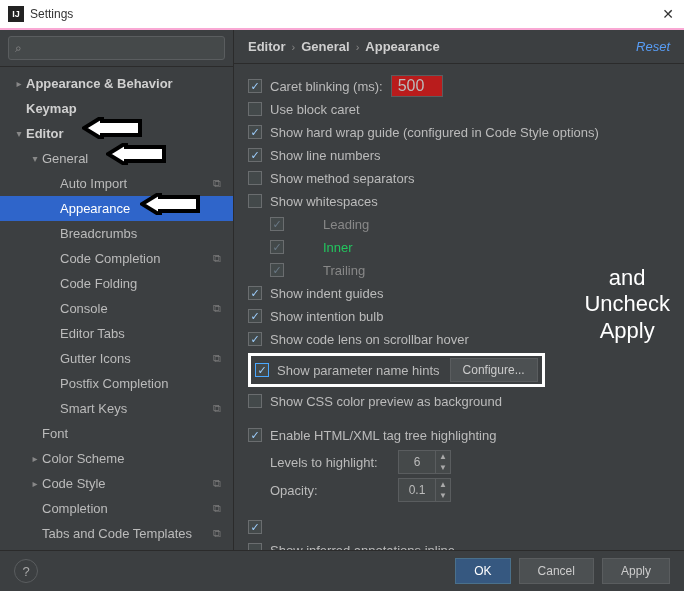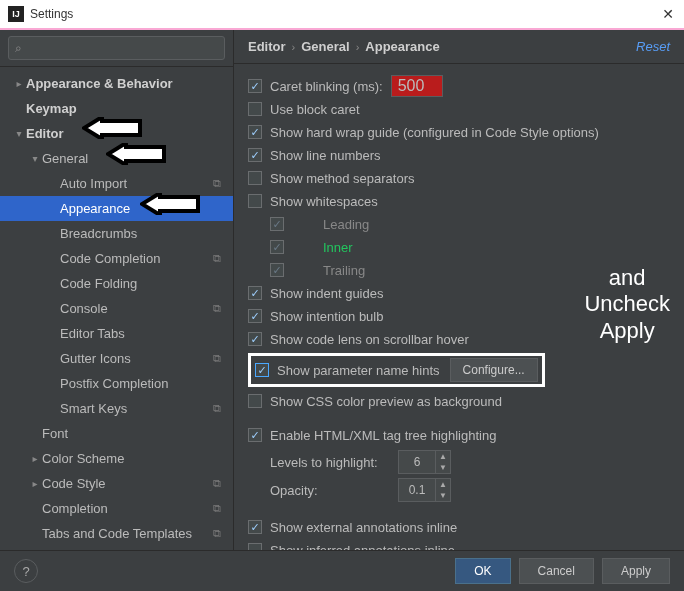--- a/index.html
+++ b/index.html
@@ -252,21 +252,20 @@
             <span class="val">0.1</span>
             <span class="btns">
               <span>▲</span>
               <span>▼</span>
             </span>
           </span>
       </div>
 
       <div class="row" style="margin-top:14px">
           <span class="chk checked"></span>
-          <span class="rowlabel">Show external annotations inline</span>
         </div>
       <div class="row">
           <span class="chk"></span>
           <span class="rowlabel">Show inferred annotations inline</span>
         </div>
 
     </div>
 
     <div class="annot" style="top:235px; right:14px;">
       <div>and</div>

